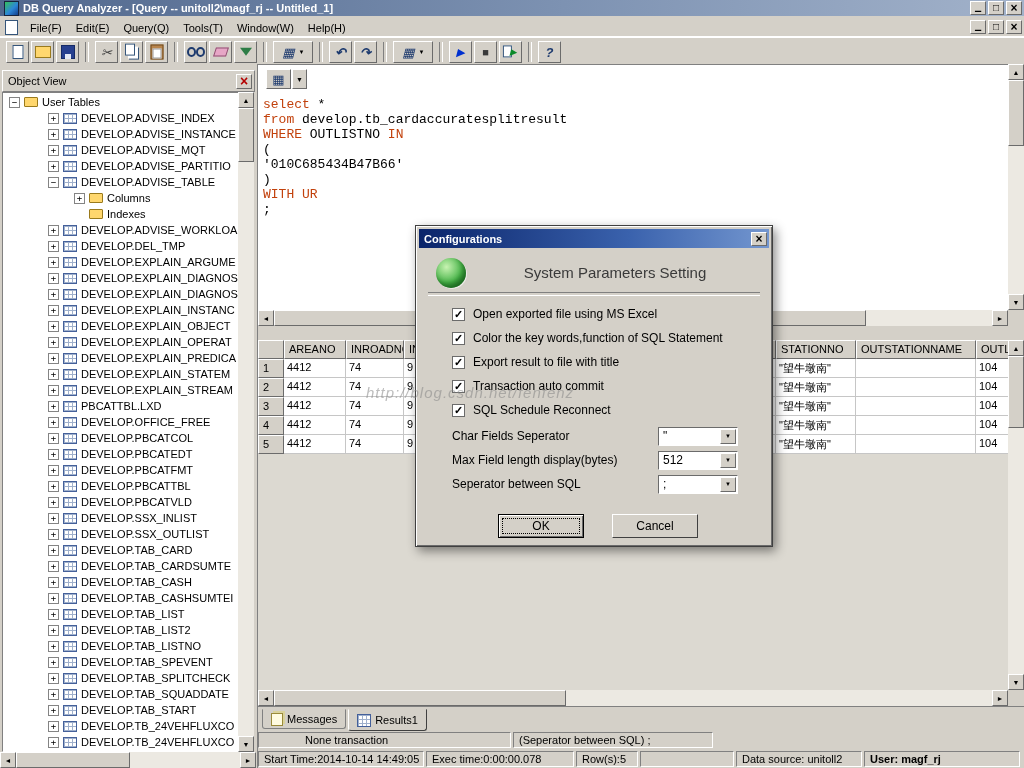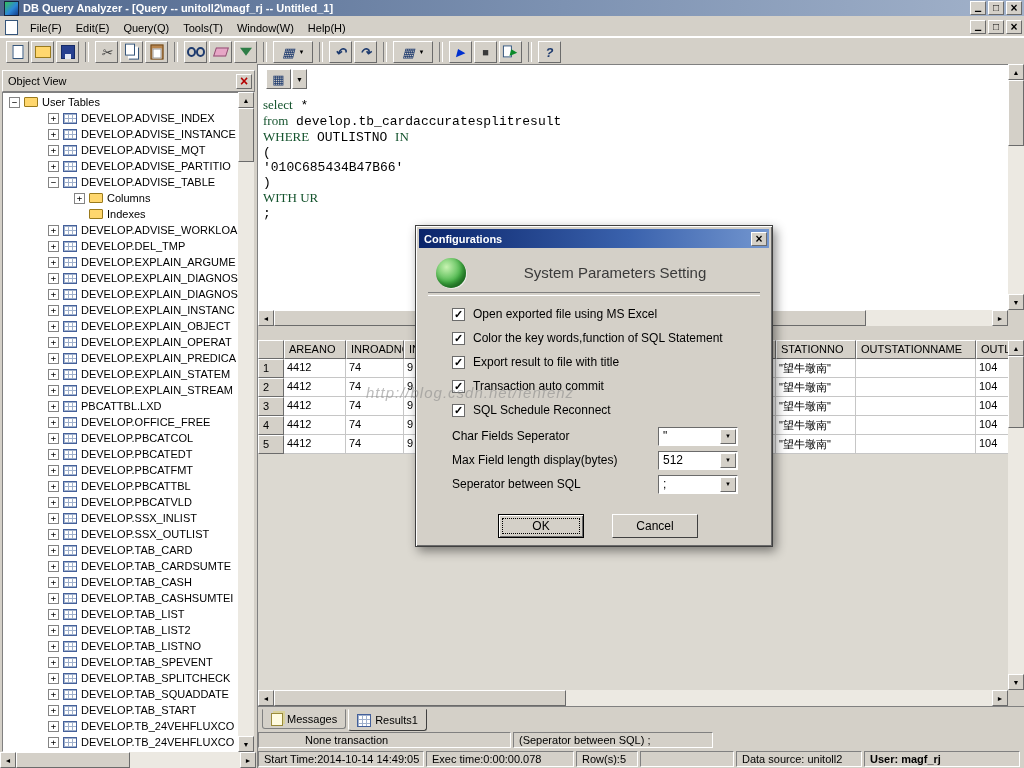--- a/index.html
+++ b/index.html
@@ -98,21 +98,21 @@
   #grid-hscroll .sthumb{top:0;height:14px;left:16px;width:290px;}
   
   #editor{position:absolute;left:258px;top:64px;width:750px;height:246px;background:#fff;border-top:1px solid #808080;}
   #mini-toolbar{position:absolute;left:8px;top:4px;display:flex;}
   .mtb{width:25px;height:20px;padding:0;position:relative;}
   .mtb::before{content:"▦";position:absolute;left:50%;top:50%;transform:translate(-50%,-50%);font-size:13px;color:#1d3a6e;}
   .mtb2{width:15px;height:20px;padding:0;position:relative;margin-left:1px;}
   .mtb2::before{content:"▼";position:absolute;left:50%;top:50%;transform:translate(-50%,-50%);font-size:7px;}
   #sql{position:absolute;left:5px;top:32px;font-family:"Liberation Mono","DejaVu Sans Mono",monospace;
     font-size:13px;line-height:15px;white-space:pre;}
-  .c-kw{color:#14532d;font-family:Liberation Serif, serif;}.c-id{color:#000;}.c-str{color:#000;}
+  .c-kw{color:#c2410c;}.c-id{color:#000;}.c-str{color:#000;}
   #splitter{position:absolute;left:258px;top:326px;width:766px;height:14px;background:#d4d0c8;}
   
   #grid-area{position:absolute;left:258px;top:340px;width:750px;height:350px;background:#dcd9d1;overflow:hidden;}
   #grid-header,.grow{display:flex;height:19px;}
   .gh,.gnum{flex:none;background:#d4d0c8;border:1px solid;border-color:#fff #6b6b6b #6b6b6b #fff;
     font-size:11px;padding:2px 0 0 4px;box-sizing:border-box;white-space:nowrap;overflow:hidden;}
   .gcell{flex:none;background:#fff;border-right:1px solid #c6c6c6;border-bottom:1px solid #c6c6c6;
     font-size:11px;padding:2px 0 0 3px;box-sizing:border-box;white-space:nowrap;overflow:hidden;}
   
   #tabs-strip{position:absolute;left:258px;top:706px;width:766px;height:24px;background:#d4d0c8;

